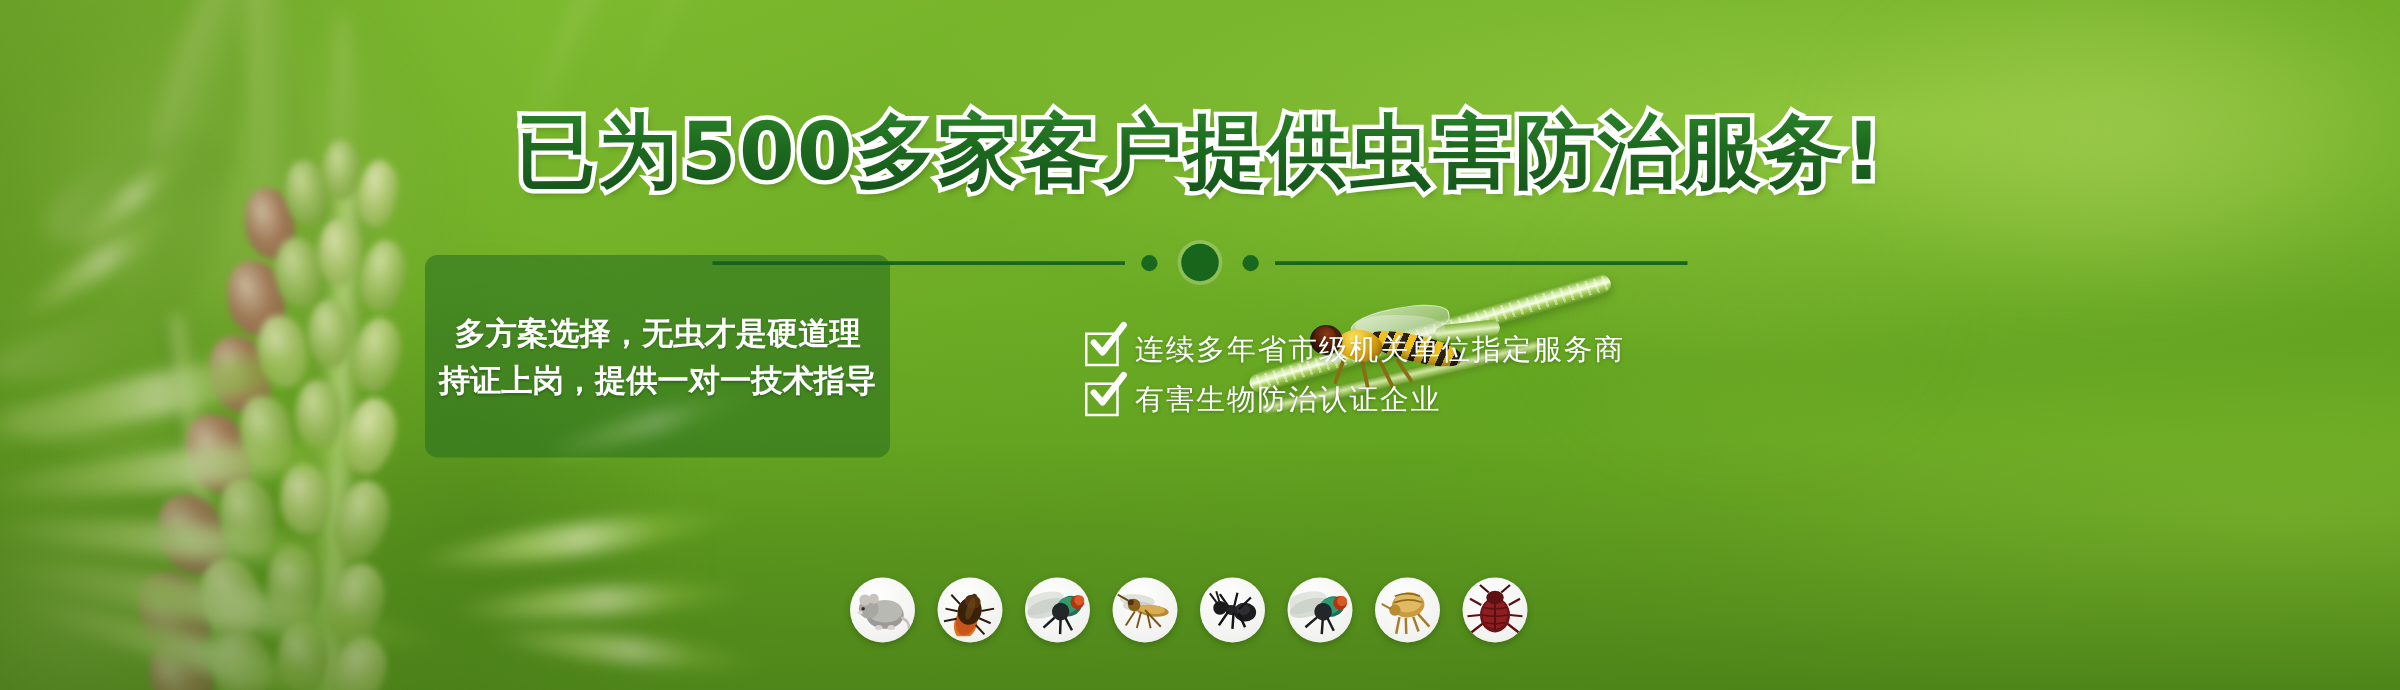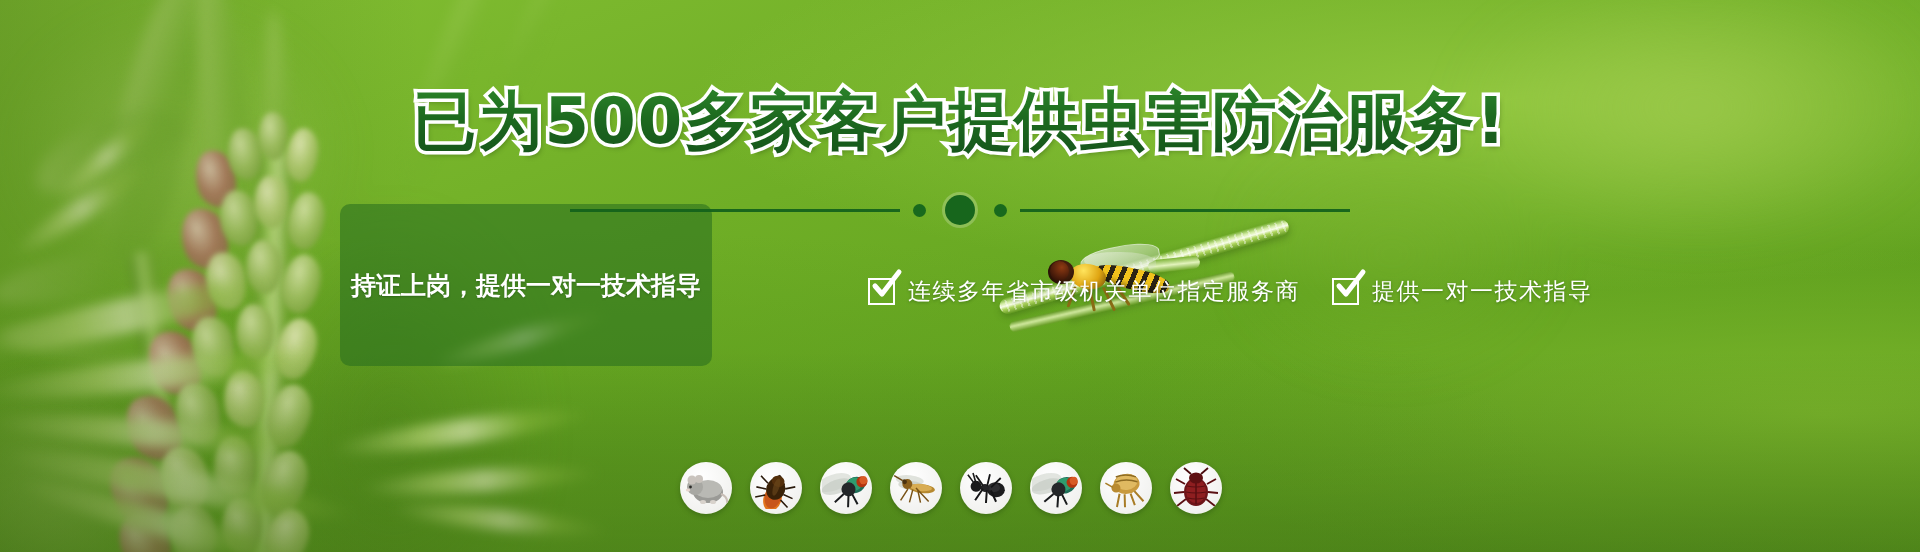--- a/index.html
+++ b/index.html
@@ -248,24 +248,24 @@
     white-space:nowrap;
     text-shadow:0 1px 2px rgba(0,40,0,.30);
   }
   .panel .pl-1 { font-size:25px; letter-spacing:.5px; }
   .panel .pl-2 { font-size:25px; letter-spacing:0px; }
   .panel .pl-3 { font-size:25px; letter-spacing:0px; }
 
   
   .checklist {
     position:absolute;
-    left:868px; top:276px;
+    left:868px; top:264px;
     z-index:18;
-    display:flex; flex-direction:row;
-    gap:32px;
+    display:flex; flex-direction:column;
+    gap:9px;
   }
   .check-item { display:flex; align-items:center; gap:13px; }
   .check-box {
     width:27px; height:27px;
     border:2.5px solid #ffffff;
     position:relative;
     flex:0 0 auto;
   }
   .check-box svg { position:absolute; left:2px; top:-9px; overflow:visible; }
   .check-label {
@@ -391,39 +391,40 @@
 
   <div class="divider-row">
     <div class="div-line"></div>
     <div class="dot-sm"></div>
     <div class="dot-lg"></div>
     <div class="dot-sm"></div>
     <div class="div-line"></div>
   </div>
 
   <div class="panel">
+    <div class="pl pl-2">多方案选择，无虫才是硬道理</div>
     <div class="pl pl-3">持证上岗，提供一对一技术指导</div>
   </div>
 
   <div class="checklist">
     <div class="check-item">
       <span class="check-box">
         <svg width="30" height="30" viewBox="0 0 30 30">
           <path d="M3 15 L10 23 L27 1" fill="none" stroke="#ffffff" stroke-width="5" stroke-linecap="round" stroke-linejoin="round"></path>
         </svg>
       </span>
       <span class="check-label">连续多年省市级机关单位指定服务商</span>
     </div>
     <div class="check-item">
       <span class="check-box">
         <svg width="30" height="30" viewBox="0 0 30 30">
           <path d="M3 15 L10 23 L27 1" fill="none" stroke="#ffffff" stroke-width="5" stroke-linecap="round" stroke-linejoin="round"></path>
         </svg>
       </span>
-      <span class="check-label">提供一对一技术指导</span>
+      <span class="check-label">有害生物防治认证企业</span>
     </div>
   </div>
 
   <div class="pest-row">
 
     <div class="pest">
       <svg width="46" height="40" viewBox="0 0 46 40">
         <ellipse cx="25" cy="24" rx="15" ry="11" fill="#9a9a96"></ellipse>
         <ellipse cx="25" cy="21" rx="14" ry="9" fill="#b9b9b4"></ellipse>
         <circle cx="12" cy="19" r="8" fill="#a8a8a3"></circle>

